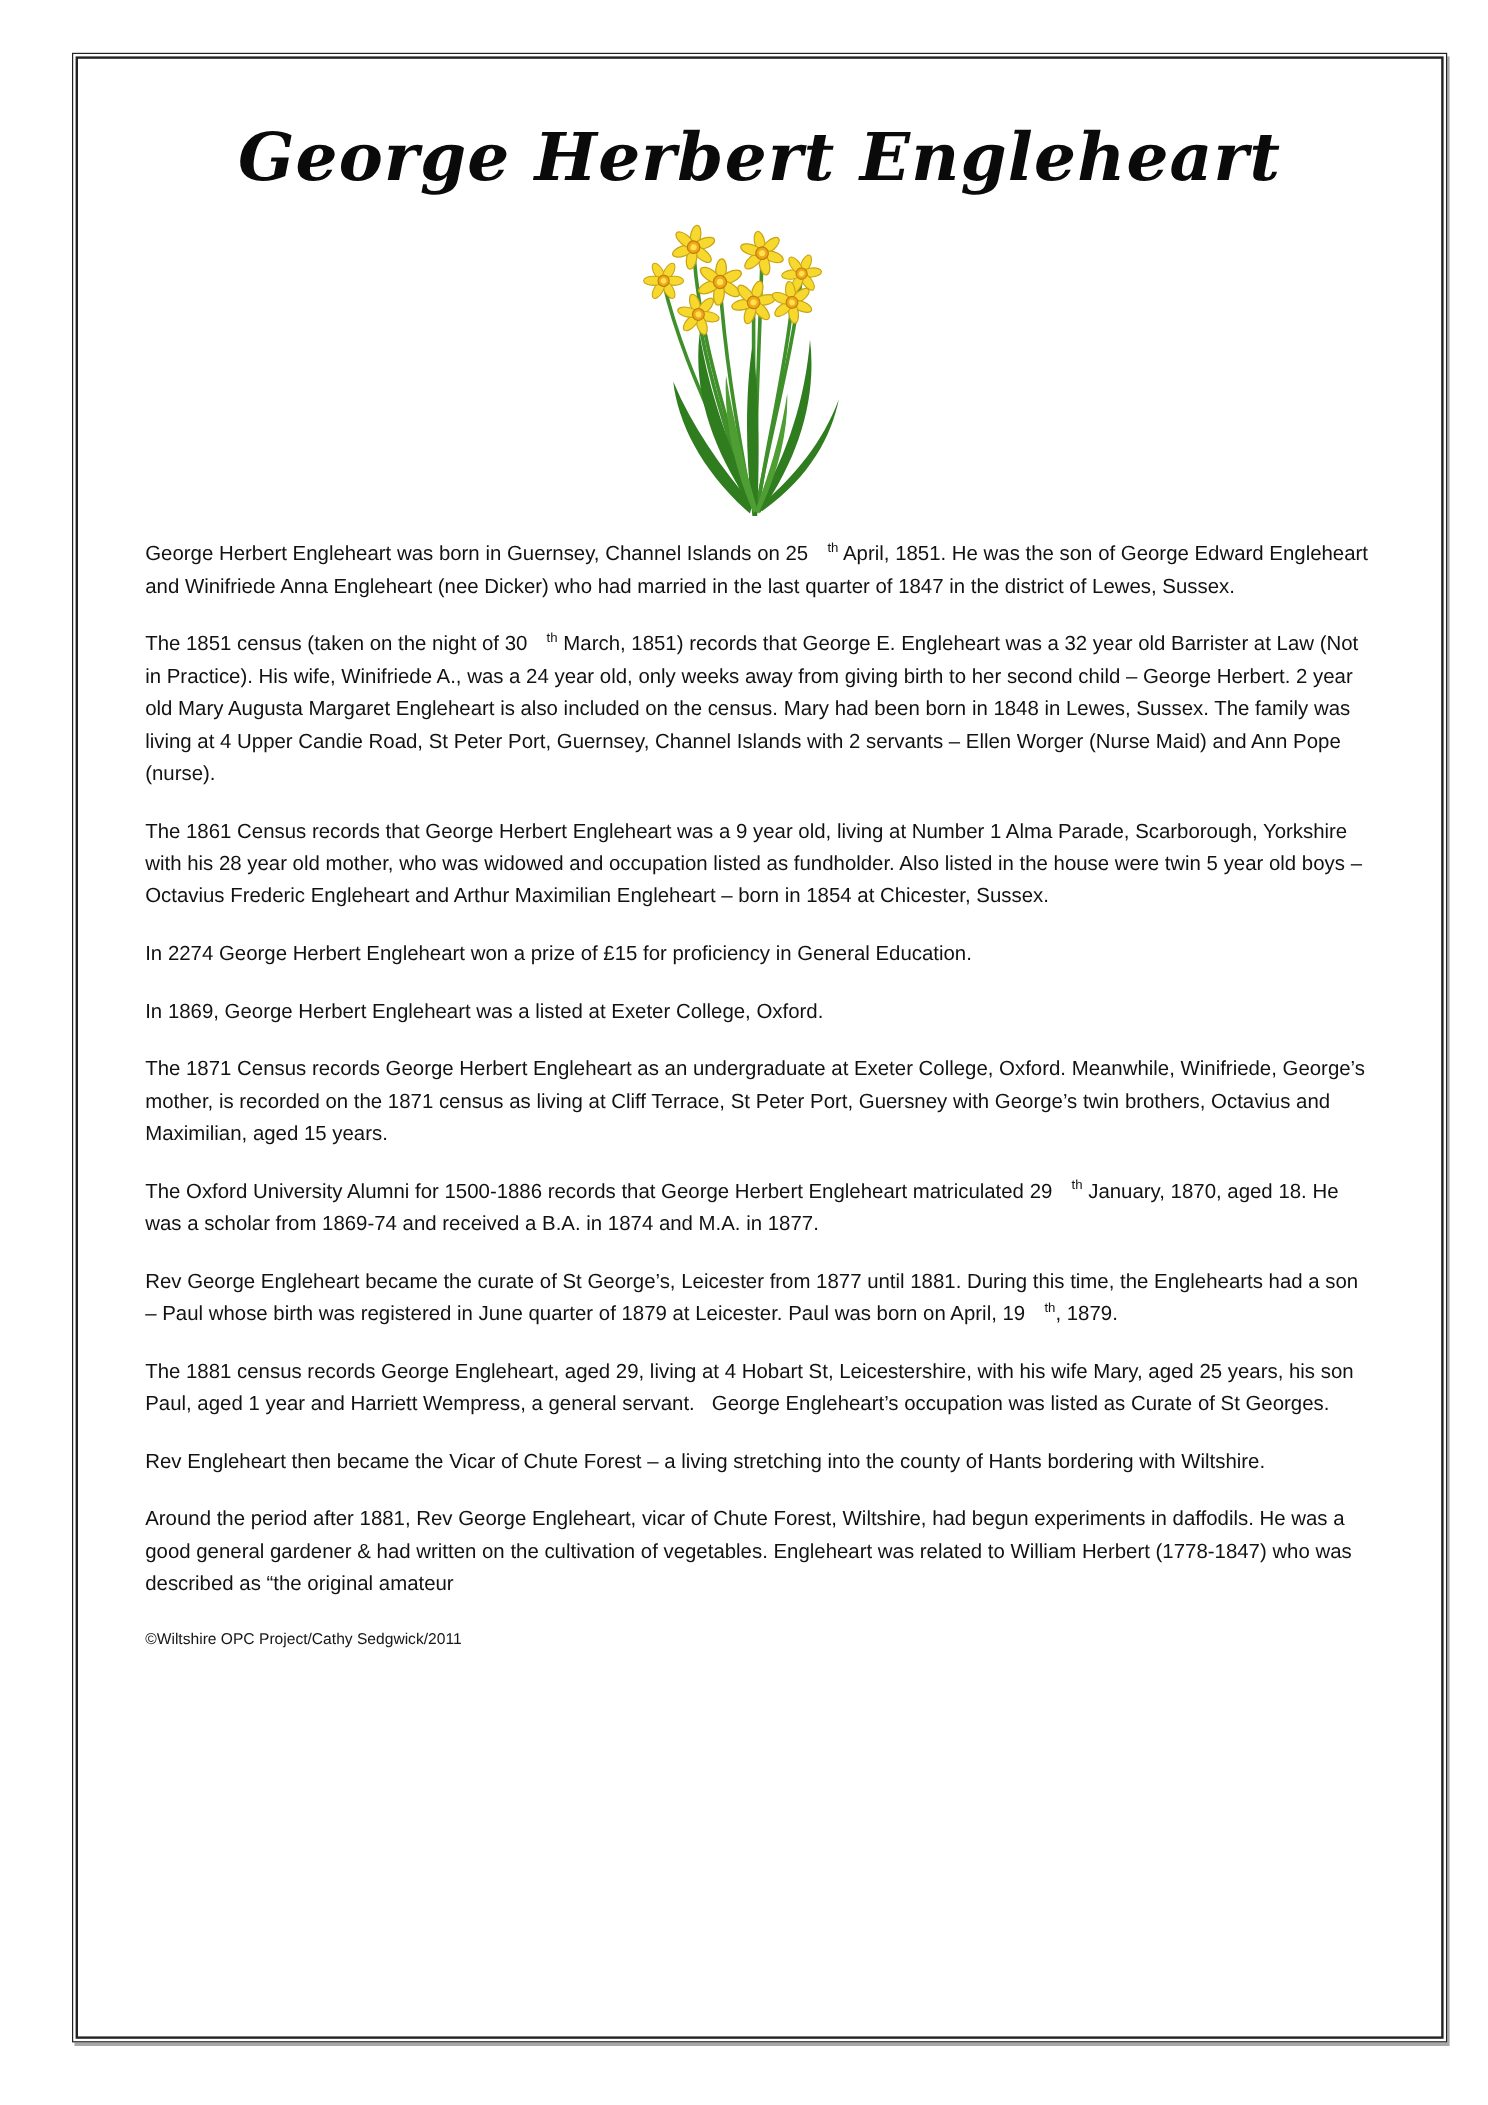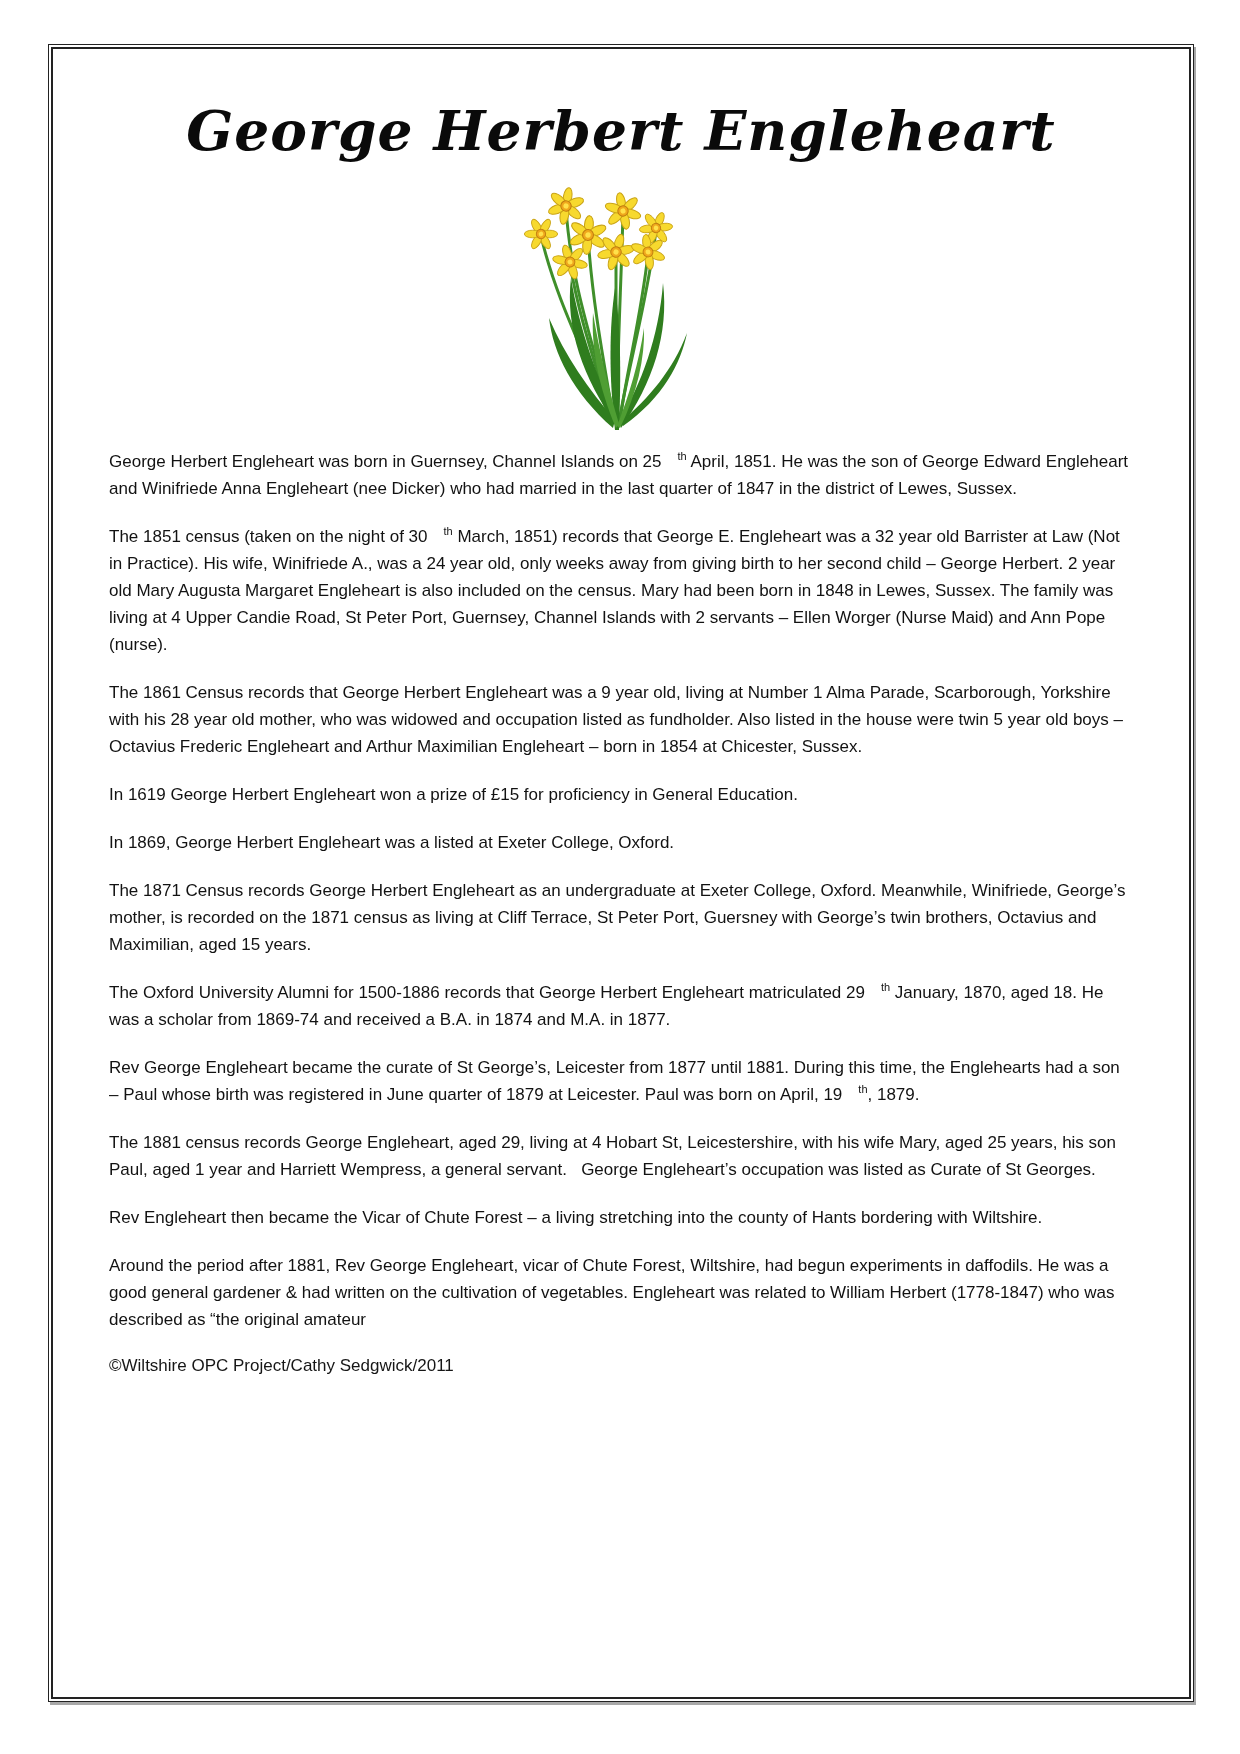--- a/index.html
+++ b/index.html
@@ -9,21 +9,21 @@
   }
   body {
     width: 1240px;
     height: 1754px;
     position: relative;
     font-family: "Liberation Sans", sans-serif;
     color: #111111;
   }
   .frame-outer {
     position: absolute;
-    left: 48px;
+    left: 60px;
     top: 44px;
     width: 1146px;
     height: 1658px;
     box-sizing: border-box;
     border: 1px solid #222222;
     padding: 2px;
     box-shadow: 2px 3px 0 #a8a8a8;
     background: #ffffff;
   }
   .frame-inner {
@@ -60,21 +60,21 @@
     margin: 0 0 21px 0;
     white-space: pre-wrap;
   }
   .doc-body sup {
     font-size: 11px;
     line-height: 0;
     vertical-align: super;
     padding-left: 16px;
   }
   .page-footer {
-    font-size: 17px;
+    font-size: 13px;
     line-height: 24px;
     margin-top: 2px;
     color: #161616;
   }
 </style>
 </head>
 <body>
 
 <div class="frame-outer">
   <div class="frame-inner">
@@ -129,21 +129,21 @@
         <use href="#fl" transform="translate(103,74) rotate(18)"></use>
         <use href="#fl" transform="translate(135,74) rotate(-8) scale(0.95)"></use>
         <use href="#fl" transform="translate(57,84) rotate(-18) scale(0.95)"></use>
       </svg>
     </div>
 
     <div class="doc-body">
         <p>George Herbert Engleheart was born in Guernsey, Channel Islands on 25<sup>th</sup> April, 1851. He was the son of George Edward Engleheart and Winifriede Anna Engleheart (nee Dicker) who had married in the last quarter of 1847 in the district of Lewes, Sussex.</p>
         <p>The 1851 census (taken on the night of 30<sup>th</sup> March, 1851) records that George E. Engleheart was a 32 year old Barrister at Law (Not in Practice). His wife, Winifriede A., was a 24 year old, only weeks away from giving birth to her second child – George Herbert. 2 year old Mary Augusta Margaret Engleheart is also included on the census. Mary had been born in 1848 in Lewes, Sussex. The family was living at 4 Upper Candie Road, St Peter Port, Guernsey, Channel Islands with 2 servants – Ellen Worger (Nurse Maid) and Ann Pope (nurse).</p>
         <p>The 1861 Census records that George Herbert Engleheart was a 9 year old, living at Number 1 Alma Parade, Scarborough, Yorkshire with his 28 year old mother, who was widowed and occupation listed as fundholder. Also listed in the house were twin 5 year old boys – Octavius Frederic Engleheart and Arthur Maximilian Engleheart – born in 1854 at Chicester, Sussex.</p>
-        <p>In 1619 George Herbert Engleheart won a prize of £15 for proficiency in General Education.</p>
+        <p>In 2274 George Herbert Engleheart won a prize of £15 for proficiency in General Education.</p>
         <p>In 1869, George Herbert Engleheart was a listed at Exeter College, Oxford.</p>
         <p>The 1871 Census records George Herbert Engleheart as an undergraduate at Exeter College, Oxford. Meanwhile, Winifriede, George’s mother, is recorded on the 1871 census as living at Cliff Terrace, St Peter Port, Guersney with George’s twin brothers, Octavius and Maximilian, aged 15 years.</p>
         <p>The Oxford University Alumni for 1500-1886 records that George Herbert Engleheart matriculated 29<sup>th</sup> January, 1870, aged 18. He was a scholar from 1869-74 and received a B.A. in 1874 and M.A. in 1877.</p>
         <p>Rev George Engleheart became the curate of St George’s, Leicester from 1877 until 1881. During this time, the Englehearts had a son – Paul whose birth was registered in June quarter of 1879 at Leicester. Paul was born on April, 19<sup>th</sup>, 1879.</p>
         <p>The 1881 census records George Engleheart, aged 29, living at 4 Hobart St, Leicestershire, with his wife Mary, aged 25 years, his son Paul, aged 1 year and Harriett Wempress, a general servant.   George Engleheart’s occupation was listed as Curate of St Georges.</p>
         <p>Rev Engleheart then became the Vicar of Chute Forest – a living stretching into the county of Hants bordering with Wiltshire.</p>
         <p>Around the period after 1881, Rev George Engleheart, vicar of Chute Forest, Wiltshire, had begun experiments in daffodils. He was a good general gardener &amp; had written on the cultivation of vegetables. Engleheart was related to William Herbert (1778-1847) who was described as “the original amateur</p>
       </div>
 
     <div class="page-footer">©Wiltshire OPC Project/Cathy Sedgwick/2011</div>

